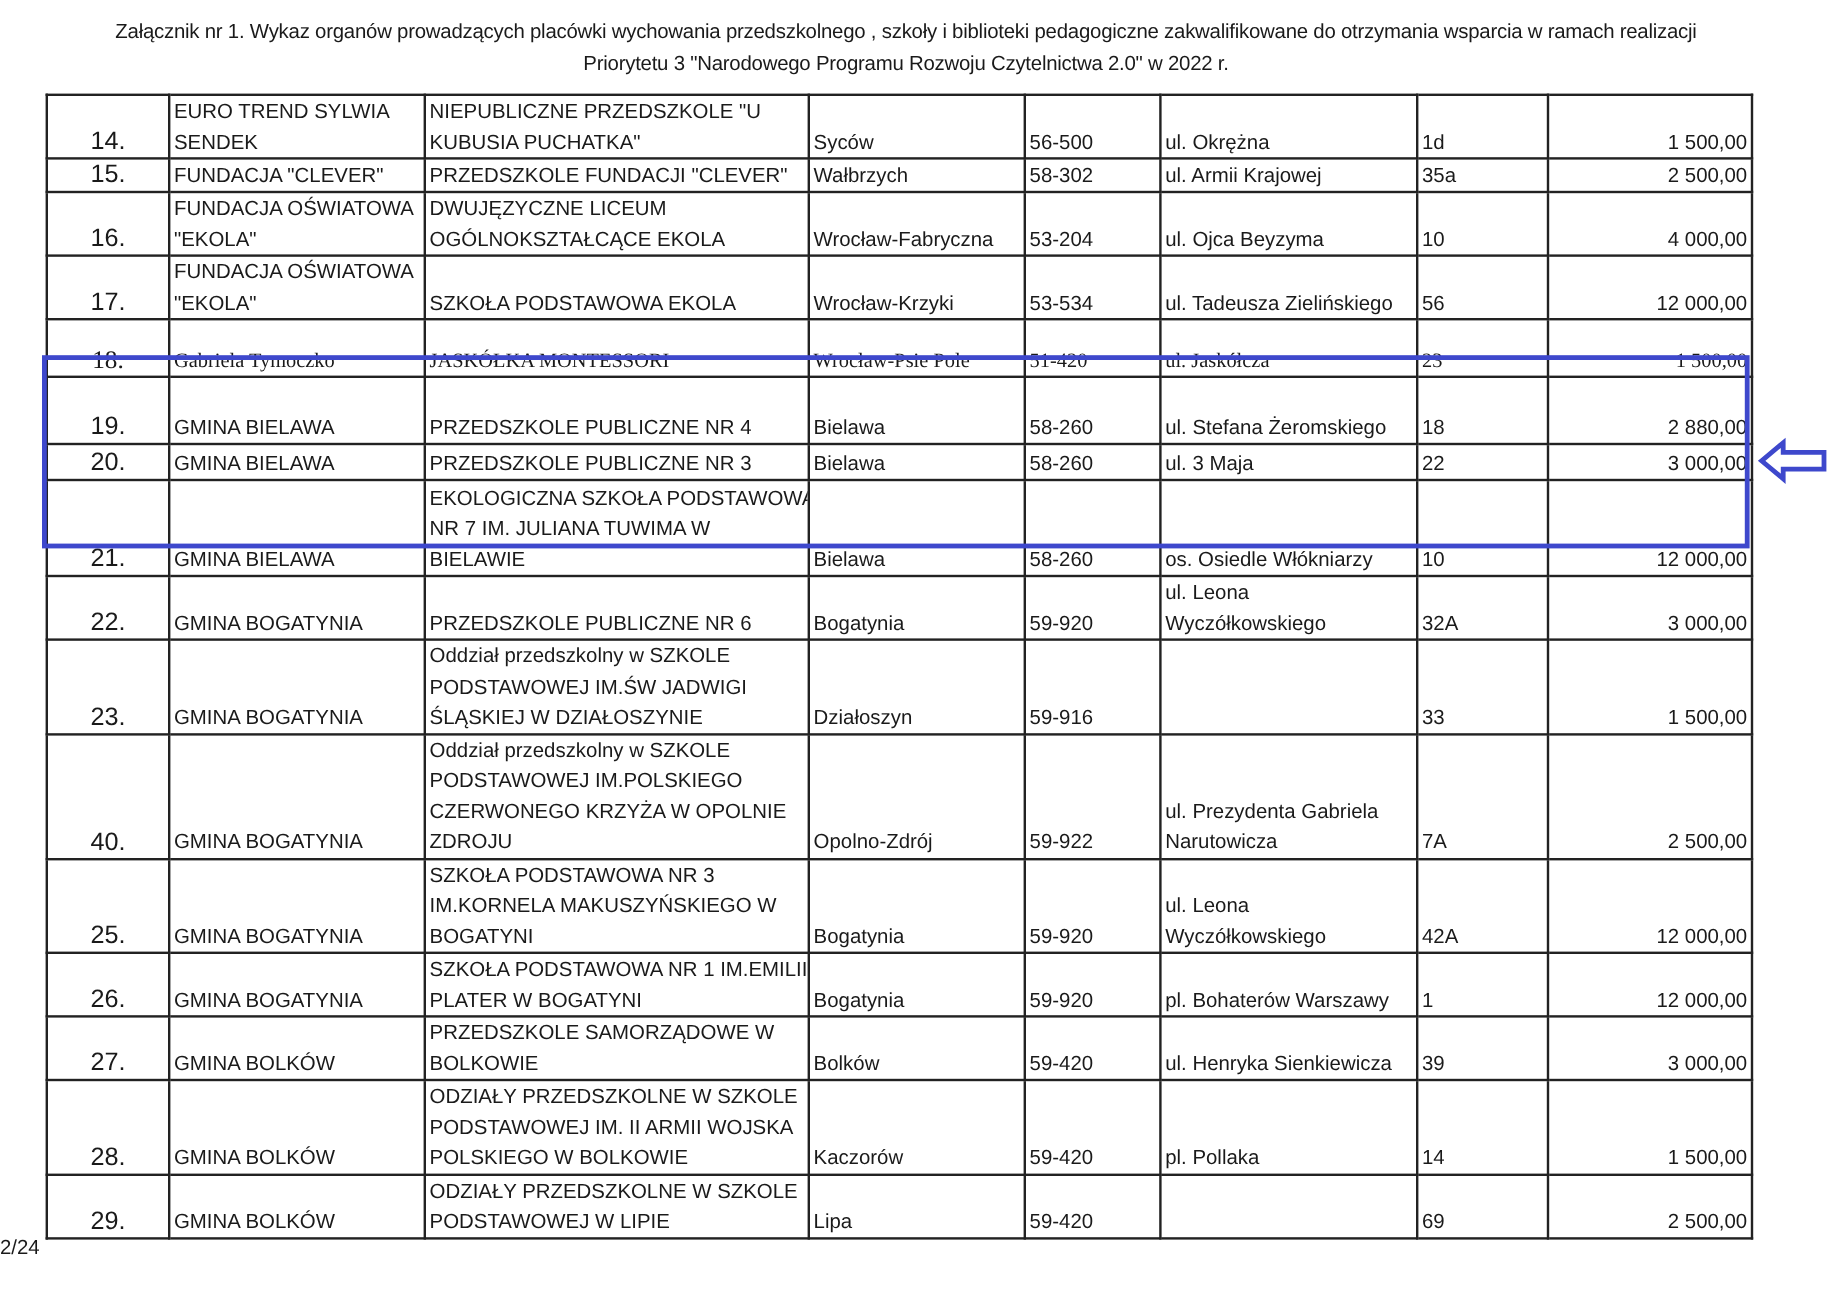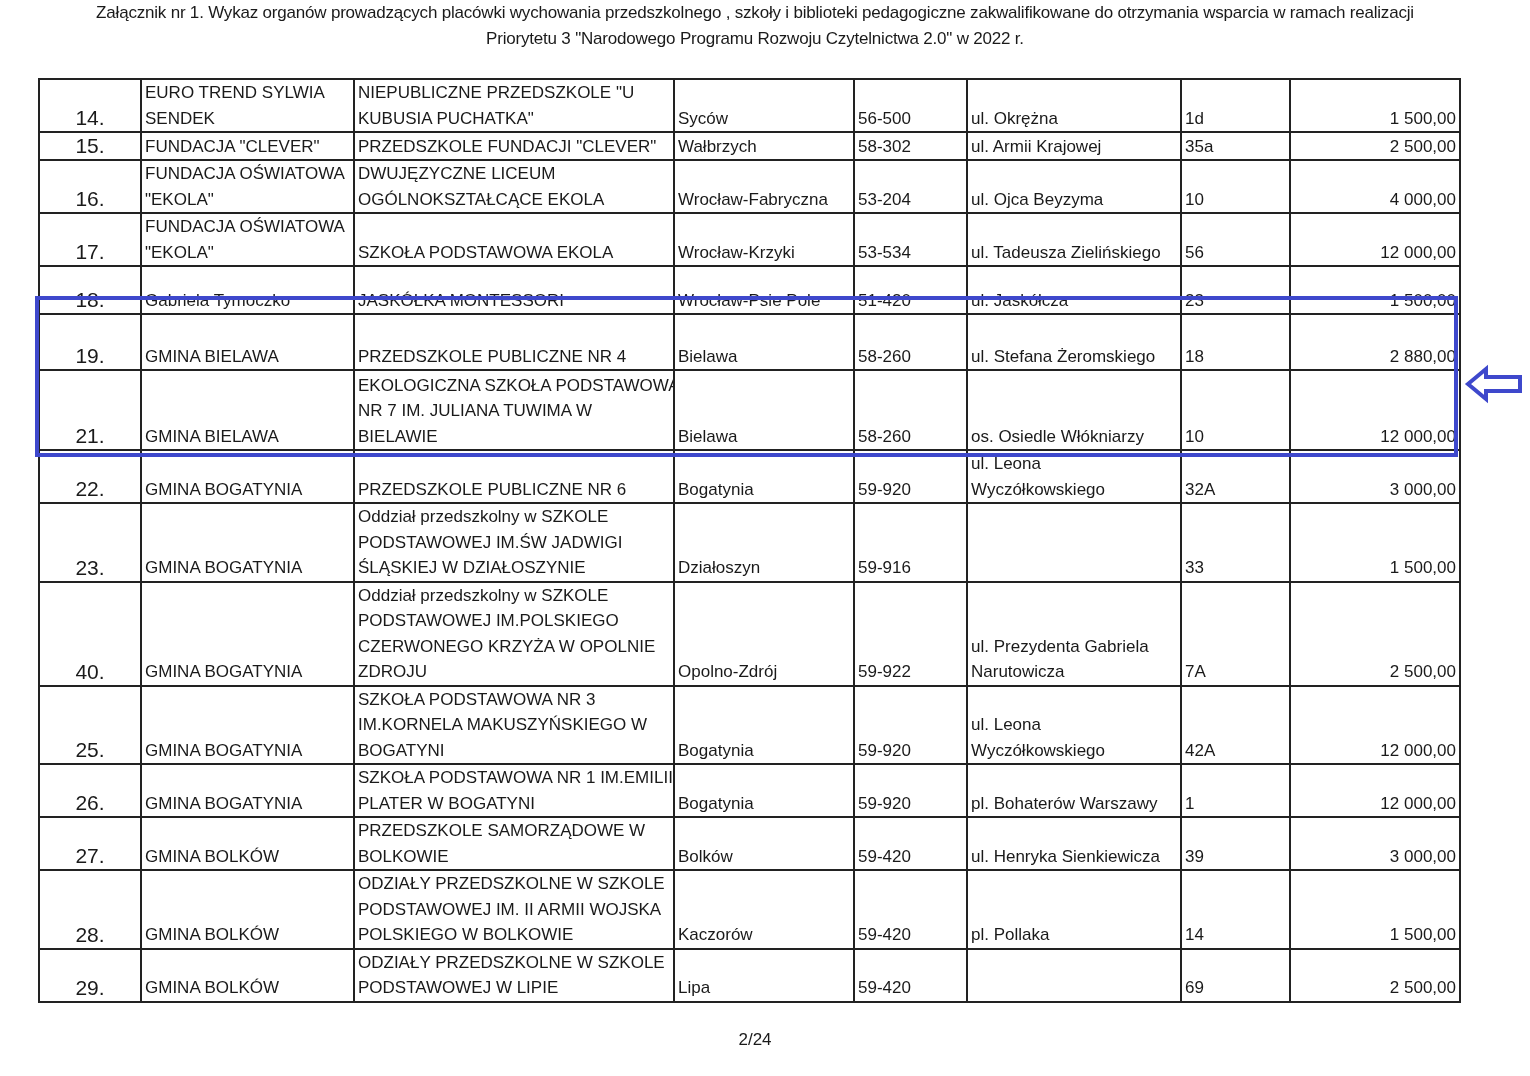--- a/index.html
+++ b/index.html
@@ -1,31 +1,31 @@
 <!DOCTYPE html>
 <html><head>
   <meta charset="utf-8">
   <style>
     html, body { margin: 0; padding: 0; background: #ffffff; }
     body { width: 1530px; height: 1076px; position: relative; overflow: hidden;
            font-family: "Liberation Sans", sans-serif; color: #1a1a1a; }
-    .title { position: absolute; left: 0; top: 0; width: 1510px; text-align: center;
+    .title { position: absolute; left: 0; top: 14px; width: 1510px; text-align: center;
              font-size: 17px; line-height: 26px; letter-spacing: -0.2px; }
     .title div { white-space: nowrap; }
     table.list { position: absolute; left: 38px; top: 78px; border-collapse: collapse;
                  table-layout: fixed; width: 1421px; }
     table.list td { border: 2px solid #222; padding: 0 3px; vertical-align: bottom;
                     font-size: 17px; line-height: 25.5px; white-space: normal; overflow: hidden; }
     table.list td.lp { text-align: center; font-size: 21px; line-height: 26px; margin-left: 32px; }
     table.list td.kw { text-align: right; }
     td .line { display: block; white-space: nowrap; }
     .highlight { position: absolute; left: 35px; top: 296px; width: 1423px; height: 161px;
                  border: 4px solid #3e48cc; box-sizing: border-box; pointer-events: none; }
     .arrow { position: absolute; left: 1464px; top: 364px; width: 60px; height: 40px; }
-    .page-num { position: absolute; left: 0; width: 1510px; top: 1030px; text-align: center;
+    .page-num { position: absolute; left: 0; width: 1510px; top: 1030px; text-align: left;
                 font-size: 17px; }
   </style>
 </head>
 <body>
 
 <div class="title">
   <div>Załącznik nr 1. Wykaz organów prowadzących placówki wychowania przedszkolnego , szkoły i biblioteki pedagogiczne zakwalifikowane do otrzymania wsparcia w ramach realizacji</div>
   <div>Priorytetu 3 "Narodowego Programu Rozwoju Czytelnictwa 2.0" w 2022 r.</div>
 </div>
 
@@ -103,21 +103,21 @@
           <span class="line">SZKOŁA PODSTAWOWA EKOLA</span>
         </td>
         <td>Wrocław-Krzyki</td>
         <td>53-534</td>
         <td>
           <span class="line">ul. Tadeusza Zielińskiego</span>
         </td>
         <td>56</td>
         <td class="kw">12 000,00</td>
       </tr>
-      <tr style="height: 48px;">
+      <tr style="height: 48px; font-family: Liberation Serif, serif;">
         <td class="lp">18.</td>
         <td>
           <span class="line">Gabriela Tymoczko</span>
         </td>
         <td>
           <span class="line">JASKÓŁKA MONTESSORI</span>
         </td>
         <td>Wrocław-Psie Pole</td>
         <td>51-420</td>
         <td>
@@ -134,20 +134,36 @@
         <td>
           <span class="line">PRZEDSZKOLE PUBLICZNE NR 4</span>
         </td>
         <td>Bielawa</td>
         <td>58-260</td>
         <td>
           <span class="line">ul. Stefana Żeromskiego</span>
         </td>
         <td>18</td>
         <td class="kw">2 880,00</td>
+      </tr>
+      <tr style="height: 30px;">
+        <td class="lp">20.</td>
+        <td>
+          <span class="line">GMINA BIELAWA</span>
+        </td>
+        <td>
+          <span class="line">PRZEDSZKOLE PUBLICZNE NR 3</span>
+        </td>
+        <td>Bielawa</td>
+        <td>58-260</td>
+        <td>
+          <span class="line">ul. 3 Maja</span>
+        </td>
+        <td>22</td>
+        <td class="kw">3 000,00</td>
       </tr>
       <tr style="height: 80px;">
         <td class="lp">21.</td>
         <td>
           <span class="line">GMINA BIELAWA</span>
         </td>
         <td>
           <span class="line">EKOLOGICZNA SZKOŁA PODSTAWOWA</span>
           <span class="line">NR 7 IM. JULIANA TUWIMA W</span>
           <span class="line">BIELAWIE</span>

